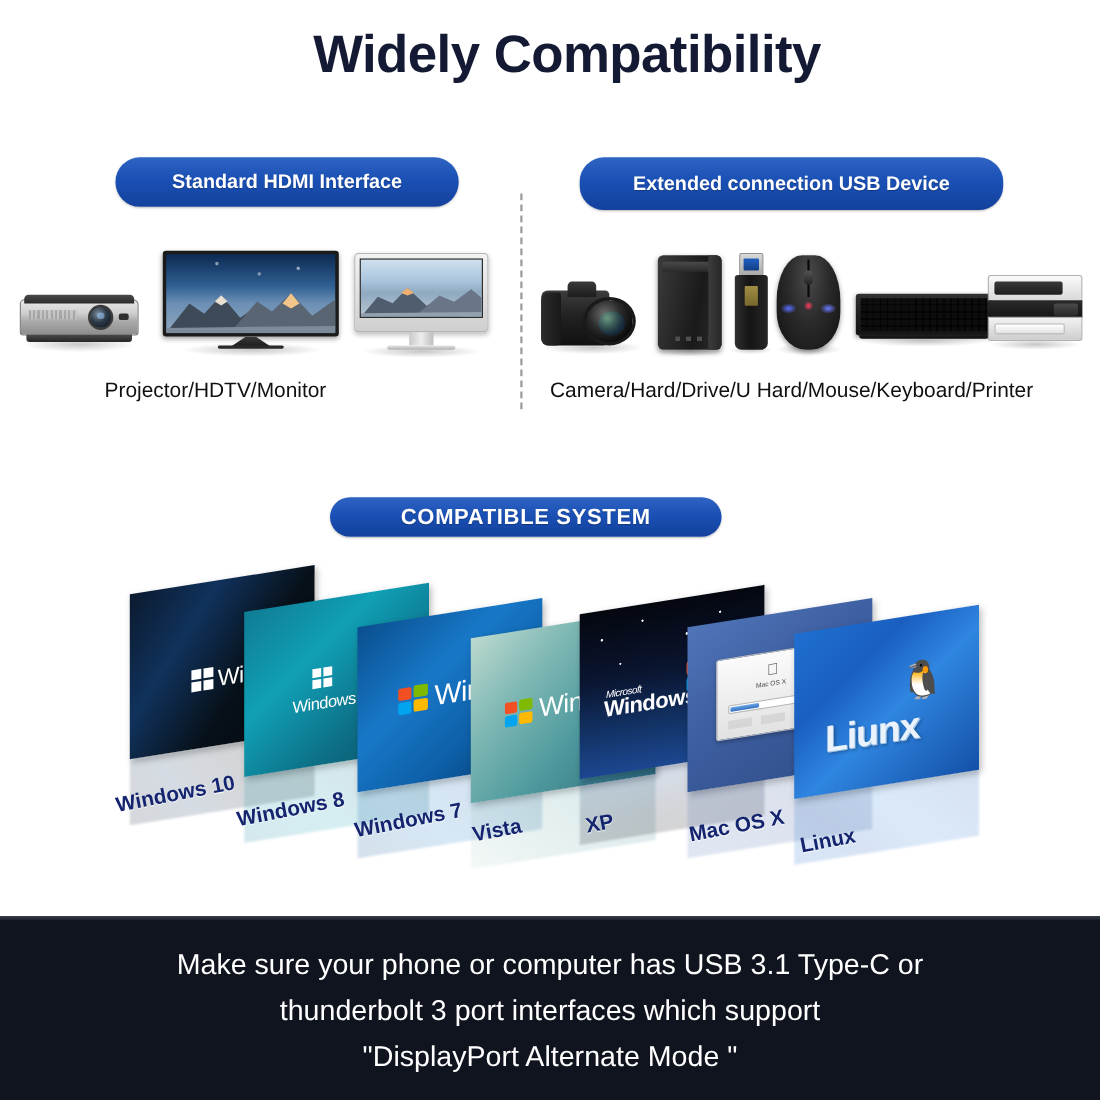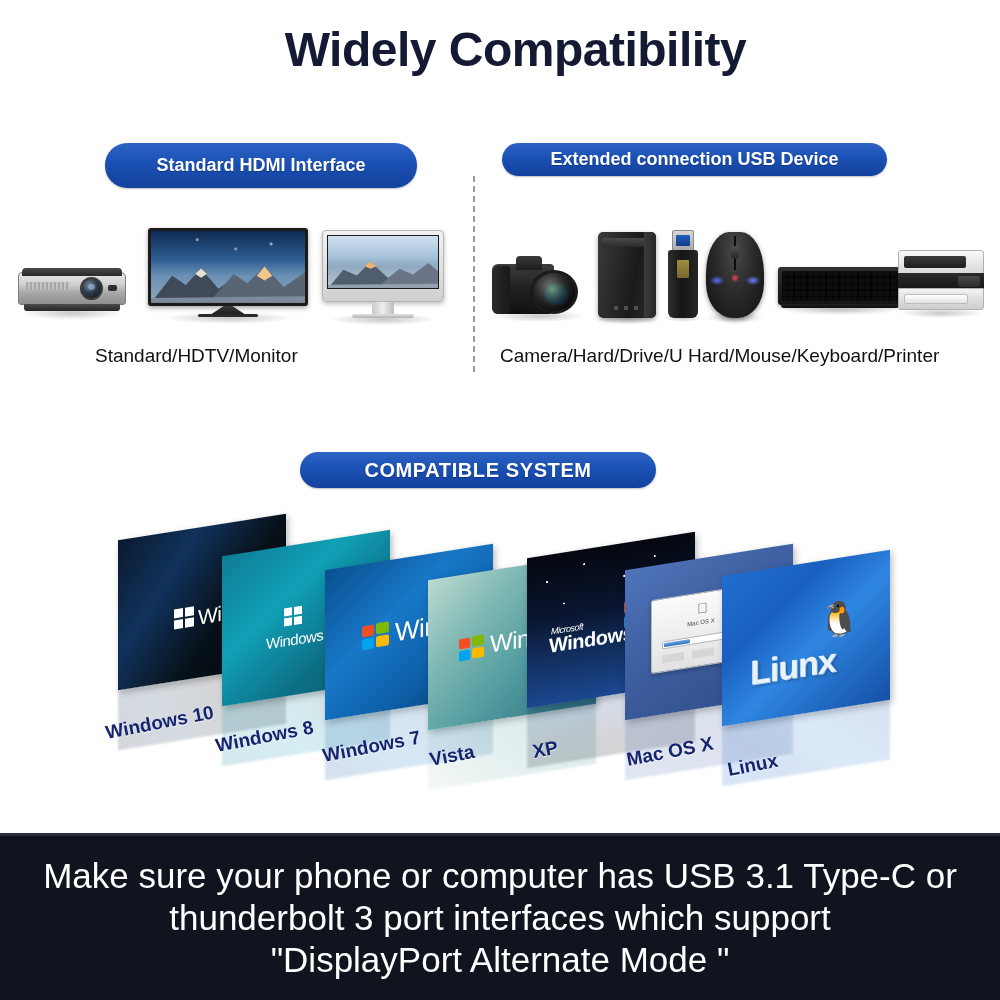--- a/index.html
+++ b/index.html
@@ -30,21 +30,21 @@
     background: linear-gradient(180deg, #2f64c4 0%, #1a50b4 45%, #14419c 100%);
     color: #ffffff;
     font-weight: bold;
     display: flex;
     align-items: center;
     justify-content: center;
     box-shadow: 0 1px 2px rgba(0,0,0,.25);
     text-shadow: 0 1px 1px rgba(0,0,0,.25);
   }
   #badge-hdmi { left: 105px; top: 143px; width: 312px; height: 45px; font-size: 18px; }
-  #badge-usb  { left: 502px; top: 143px; width: 385px; height: 33px; font-size: 18px; }
+  #badge-usb  { left: 527px; top: 143px; width: 385px; height: 48px; font-size: 18px; }
   #badge-system { left: 300px; top: 452px; width: 356px; height: 36px; font-size: 20px; letter-spacing: .6px; }
 
   
   .caption {
     position: absolute;
     font-size: 19px;
     color: #111111;
     white-space: nowrap;
   }
   #caption-left  { left: 95px; top: 345px; }
@@ -412,21 +412,21 @@
     left: 0; top: 833px; width: 1000px; height: 167px;
     background: #10141f;
     border-top: 3px solid #2a2f3d;
     display: flex;
     flex-direction: column;
     align-items: center;
     justify-content: center;
   }
   #footer .fline {
     color: #ffffff;
-    font-size: 35px;
+    font-size: 26px;
     line-height: 42px;
     text-align: center;
     white-space: nowrap;
   }
 </style>
 </head>
 <body>
 
 <div id="page-title">Widely Compatibility</div>
 
@@ -468,21 +468,21 @@
         <polygon points="44,10 50,18 44,22 38,18" fill="#f0b070"></polygon>
         <polygon points="50,56 74,22 88,32 104,12 114,26 114,56" fill="#6a7688"></polygon>
         <polygon points="0,56 114,56 114,48 0,50" fill="#93a1ae"></polygon>
       </svg>
     </div>
   </div>
   <div class="mon-stand"></div>
   <div class="mon-base"></div>
 </div>
 
-<div class="caption" id="caption-left">Standard/HDTV/Monitor</div>
+<div class="caption" id="caption-left">Projector/HDTV/Monitor</div>
 
 <div id="divider"></div>
 
 <div class="pill" id="badge-usb">Extended connection USB Device</div>
 
 <div class="device" id="dev-camera">
   <div class="shadow-ellipse" style="left:2px; top:58px; width:90px; height:12px;"></div>
   <div class="cam-body"></div>
   <div class="cam-grip"></div>
   <div class="cam-hump"></div>

